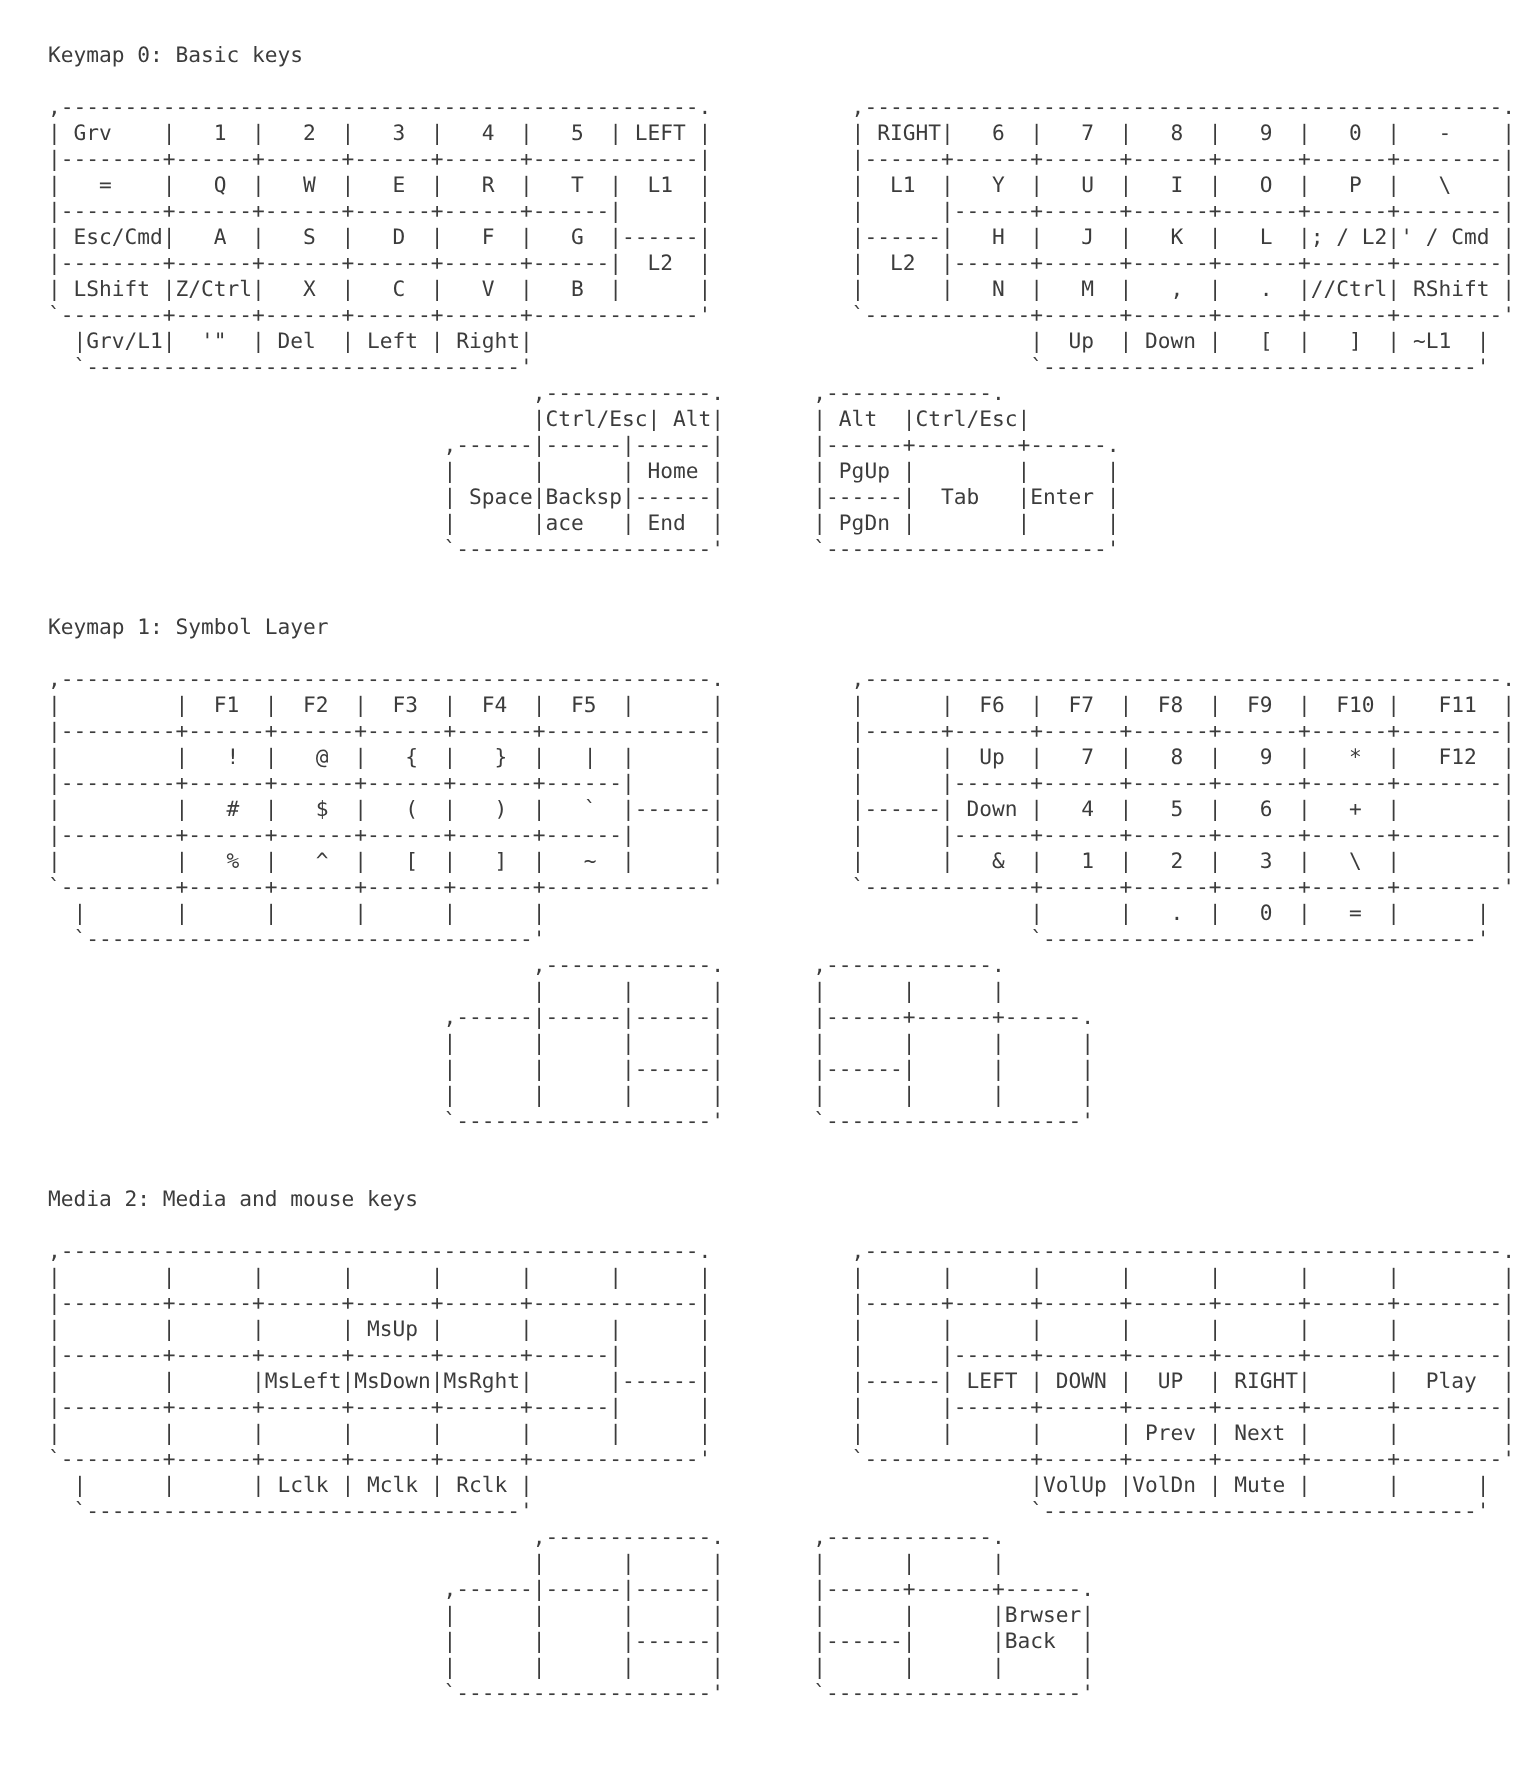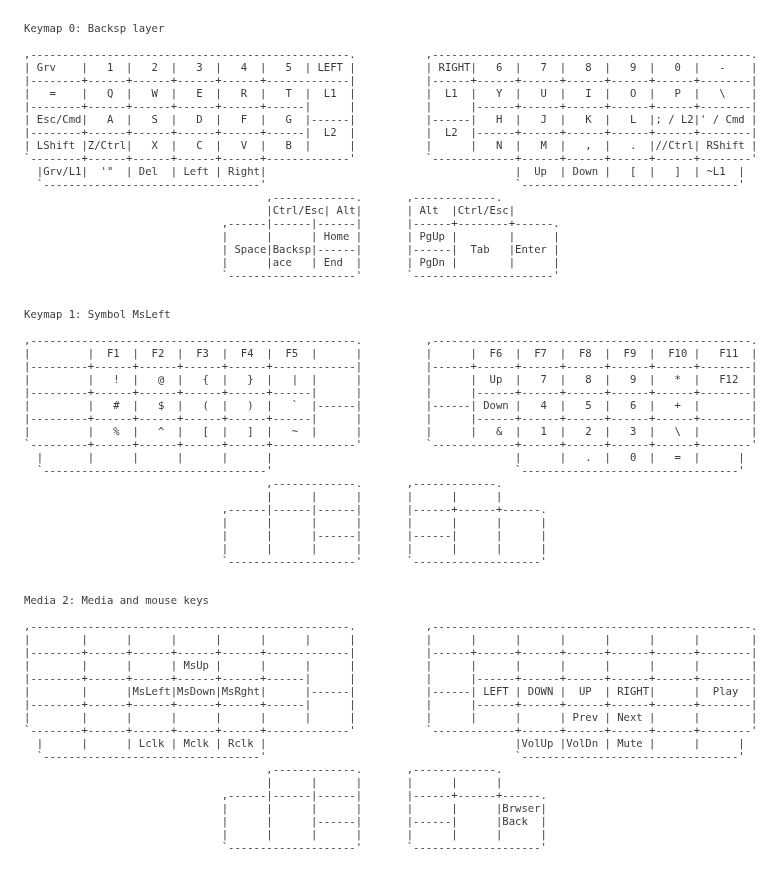--- a/index.html
+++ b/index.html
@@ -32,21 +32,21 @@
     line-height: 13px;
     color: var(--text-color, #3c3c3c);
     white-space: pre;
     margin: 0;
   }
 </style>
 </head>
 <body style="background: rgb(255, 255, 255);">
 
 <div class="keymap-section">
-  <div class="heading">Keymap 0: Backsp layer</div>
+  <div class="heading">Keymap 0: Basic keys</div>
   <pre class="art">,--------------------------------------------------.           ,--------------------------------------------------.
 | Grv    |   1  |   2  |   3  |   4  |   5  | LEFT |           | RIGHT|   6  |   7  |   8  |   9  |   0  |   -    |
 |--------+------+------+------+------+-------------|           |------+------+------+------+------+------+--------|
 |   =    |   Q  |   W  |   E  |   R  |   T  |  L1  |           |  L1  |   Y  |   U  |   I  |   O  |   P  |   \    |
 |--------+------+------+------+------+------|      |           |      |------+------+------+------+------+--------|
 | Esc/Cmd|   A  |   S  |   D  |   F  |   G  |------|           |------|   H  |   J  |   K  |   L  |; / L2|' / Cmd |
 |--------+------+------+------+------+------|  L2  |           |  L2  |------+------+------+------+------+--------|
 | LShift |Z/Ctrl|   X  |   C  |   V  |   B  |      |           |      |   N  |   M  |   ,  |   .  |//Ctrl| RShift |
 `--------+------+------+------+------+-------------'           `-------------+------+------+------+------+--------'
   |Grv/L1|  '"  | Del  | Left | Right|                                       |  Up  | Down |   [  |   ]  | ~L1  |
@@ -54,21 +54,21 @@
                                       ,-------------.       ,-------------.
                                       |Ctrl/Esc| Alt|       | Alt  |Ctrl/Esc|
                                ,------|------|------|       |------+--------+------.
                                |      |      | Home |       | PgUp |        |      |
                                | Space|Backsp|------|       |------|  Tab   |Enter |
                                |      |ace   | End  |       | PgDn |        |      |
                                `--------------------'       `----------------------'</pre>
 </div>
 
 <div class="keymap-section">
-  <div class="heading">Keymap 1: Symbol MsLeft</div>
+  <div class="heading">Keymap 1: Symbol Layer</div>
   <pre class="art">,---------------------------------------------------.          ,--------------------------------------------------.
 |         |  F1  |  F2  |  F3  |  F4  |  F5  |      |          |      |  F6  |  F7  |  F8  |  F9  |  F10 |   F11  |
 |---------+------+------+------+------+-------------|          |------+------+------+------+------+------+--------|
 |         |   !  |   @  |   {  |   }  |   |  |      |          |      |  Up  |   7  |   8  |   9  |   *  |   F12  |
 |---------+------+------+------+------+------|      |          |      |------+------+------+------+------+--------|
 |         |   #  |   $  |   (  |   )  |   `  |------|          |------| Down |   4  |   5  |   6  |   +  |        |
 |---------+------+------+------+------+------|      |          |      |------+------+------+------+------+--------|
 |         |   %  |   ^  |   [  |   ]  |   ~  |      |          |      |   &amp;  |   1  |   2  |   3  |   \  |        |
 `---------+------+------+------+------+-------------'          `-------------+------+------+------+------+--------'
   |       |      |      |      |      |                                      |      |   .  |   0  |   =  |      |

